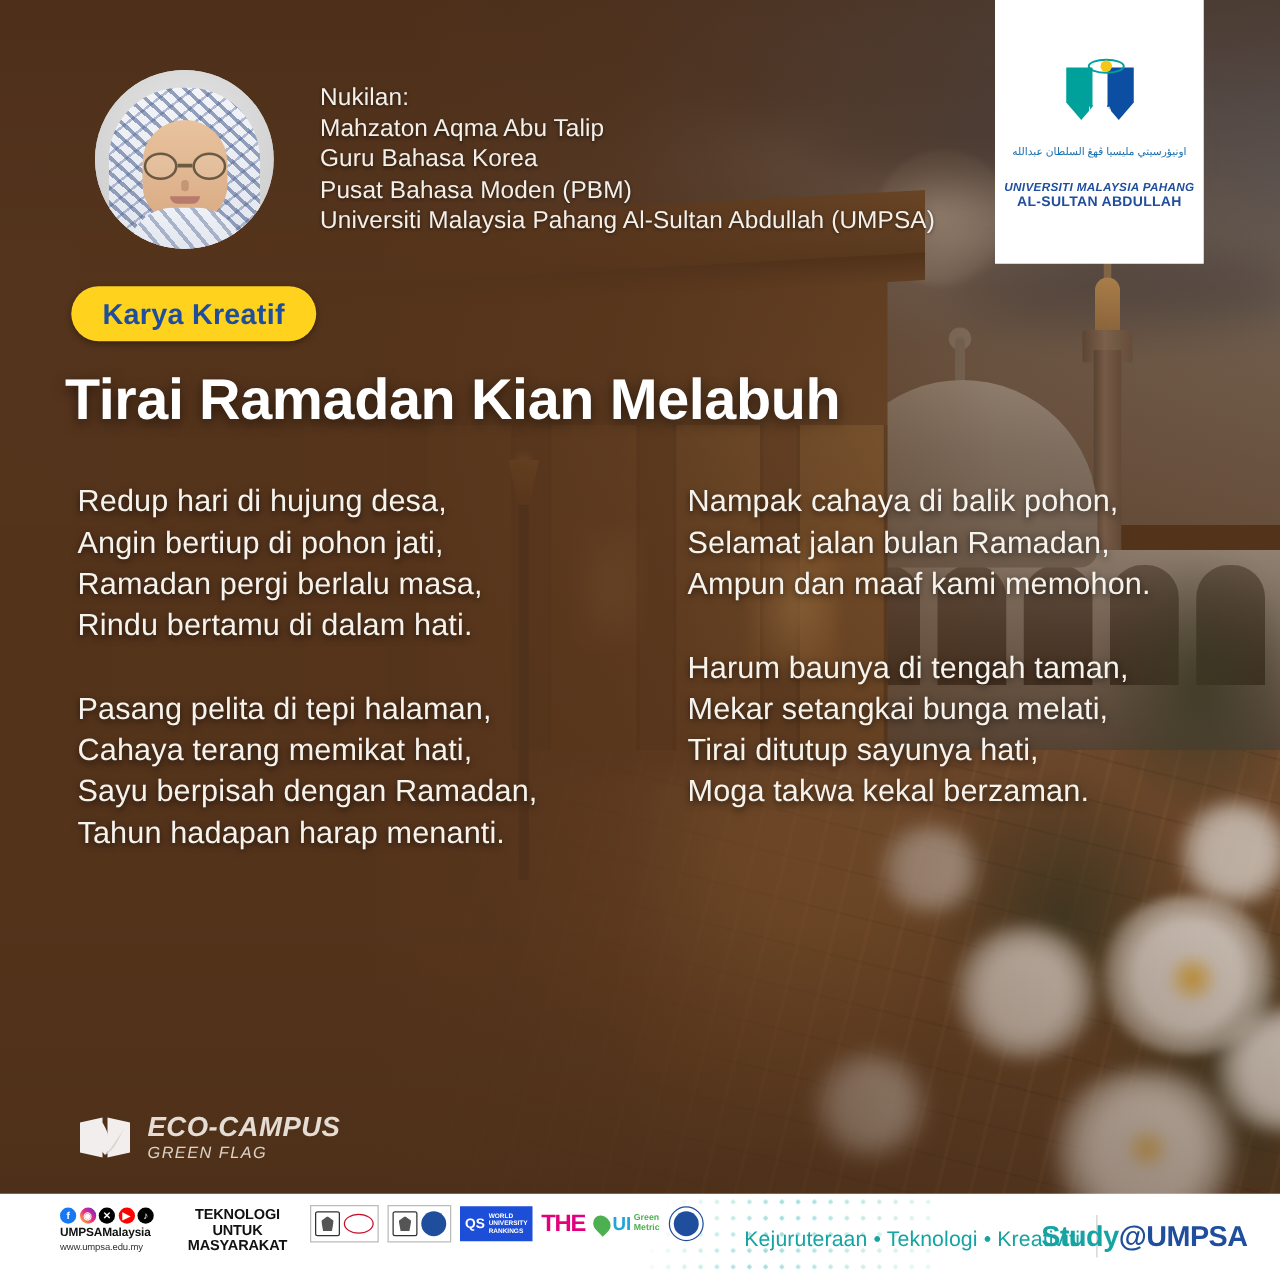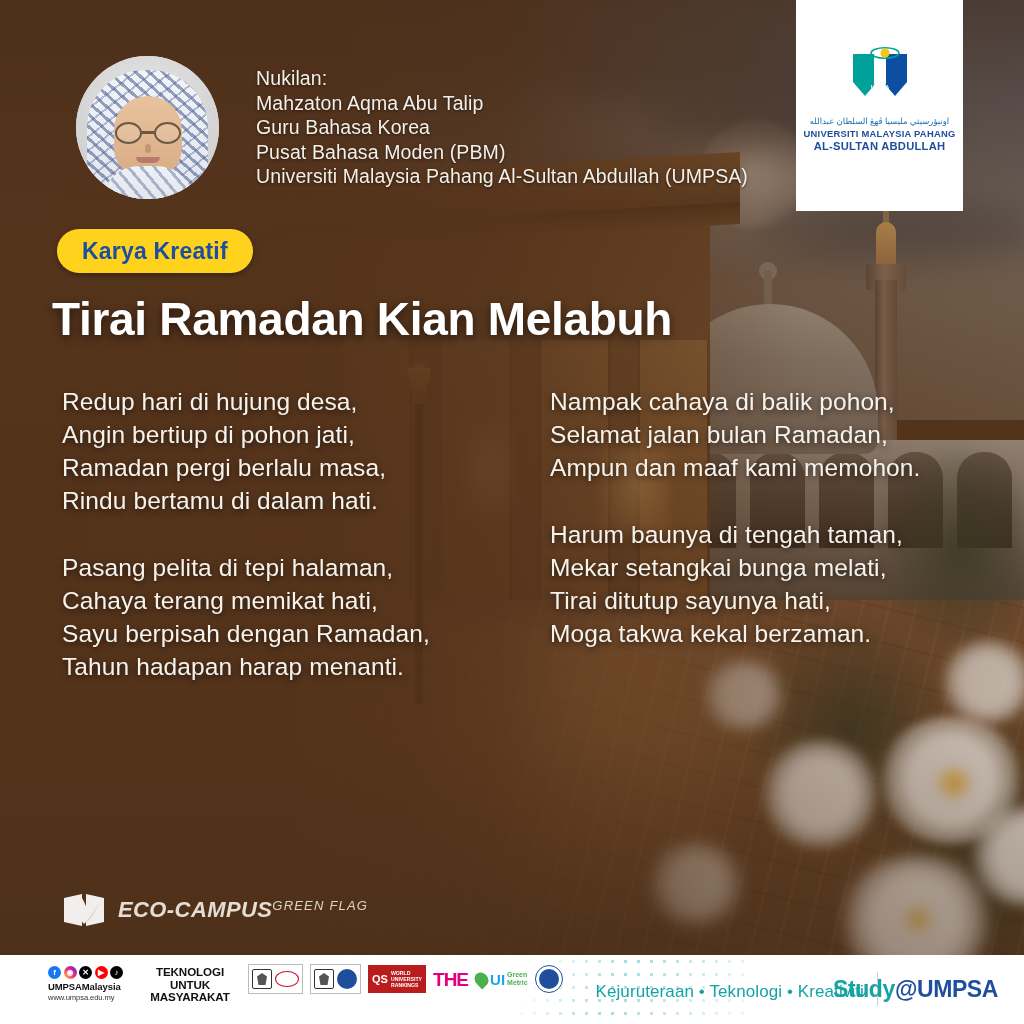--- a/index.html
+++ b/index.html
@@ -246,30 +246,30 @@
     color:#f6f2ec; font-size:24.5px; line-height:33px; letter-spacing:.1px;
     text-shadow:0 2px 6px rgba(0,0,0,.62);
     white-space:nowrap;
   }
   .poem .col.right { margin-left:8px; }
 
   
   .eco { position:absolute; left:62px; top:890px; display:flex; align-items:center; gap:12px; opacity:.92; }
   .eco .book { width:44px; height:40px; position:relative; }
   .eco .book svg { display:block; }
-  .eco .txt { display:flex; flex-direction:row; justify-content:flex-start; }
+  .eco .txt { display:flex; flex-direction:column; justify-content:flex-start; }
   .eco .t1 { color:#f2ece4; font-size:22px; font-weight:bold; font-style:italic; letter-spacing:.4px; line-height:24px; }
   .eco .t2 { color:#e8e0d5; font-size:13px; font-style:italic; letter-spacing:1.2px; line-height:16px; }
 
   
   .logo-card { position:absolute; left:796px; top:0; width:167px; height:211px; background:#ffffff; }
   .logo-inner { position:absolute; left:0; right:0; top:44px; display:flex; flex-direction:column; align-items:center; }
   .logo-mark { width:66px; height:62px; position:relative; }
   .logo-jawi { margin-top:10px; color:#1a6fae; font-size:8.5px; letter-spacing:.2px; direction:rtl; }
-  .logo-l1 { color:#1F4E9C; font-size:9.4px; font-weight:bold; letter-spacing:.25px; margin-top:2px; }
+  .logo-l1 { color:#1F4E9C; font-size:9.4px; font-weight:bold; letter-spacing:.25px; margin-top:18px;font-style:italic; }
   .logo-l2 { color:#1F4E9C; font-size:11.2px; font-weight:bold; letter-spacing:.25px; margin-top:1px; }
 
   
   .footer { position:absolute; left:0; top:955px; width:1024px; height:69px; background:#ffffff; display:flex; }
   .footer-left { position:relative; width:512px; height:69px; }
   .footer-right { position:relative; width:512px; height:69px; overflow:hidden; }
   .dots {
     position:absolute; left:-10px; top:0; width:250px; height:69px;
     background-image:radial-gradient(circle, rgba(32,178,170,.42) 1.6px, rgba(0,0,0,0) 1.8px);
     background-size:13px 13px;
@@ -292,21 +292,21 @@
   .f-slogan { position:absolute; left:140px; top:966px; text-align:center; width:100px; }
   .f-slogan div { color:#111; font-size:11.6px; font-weight:bold; line-height:12.6px; letter-spacing:-.1px; }
 
   .f-badges { position:absolute; left:248px; top:964px; display:flex; align-items:center; gap:7px; }
   .bx { border:1px solid #bbb; background:#fff; padding:2px 3px; display:flex; align-items:center; gap:3px; height:30px; }
   .mqa { width:20px; height:20px; border:1.2px solid #333; border-radius:2px; position:relative; }
   .mqa:after { content:''; position:absolute; left:4px; top:3px; width:10px; height:12px; background:#555;
                clip-path:polygon(50% 0,100% 30%,85% 100%,15% 100%,0 30%); }
   .oval { width:24px; height:16px; border:1.6px solid #c8102e; border-radius:50%; }
   .qcirc { width:20px; height:20px; border-radius:50%; background:#1F4E9C; }
-  .qs { background:#b91c1c; color:#fff; padding:3px 4px; display:flex; gap:3px; align-items:center; height:28px; }
+  .qs { background:#1d4ed8; color:#fff; padding:3px 4px; display:flex; gap:3px; align-items:center; height:28px; }
   .qs .q { font-weight:bold; font-size:11px; }
   .qs .ql { font-size:5.2px; font-weight:bold; line-height:6px; color:#fff; }
   .the { display:flex; flex-direction:column; }
   .the .t { font-size:19px; font-weight:bold; color:#E4007C; line-height:17px; letter-spacing:-1px; }
   .ui { display:flex; align-items:center; gap:2px; }
   .ui .u { font-size:15px; font-weight:bold; color:#1FA4DC; line-height:15px; }
   .ui .g { font-size:7px; font-weight:bold; color:#4CAF50; line-height:8px; }
   .ui .leaf { width:13px; height:15px; background:#4CAF50; border-radius:50% 50% 50% 0; transform:rotate(-45deg); }
   .seal { width:28px; height:28px; border-radius:50%; border:1.6px solid #1F4E9C; background:#fff;
           display:flex; align-items:center; justify-content:center; }

